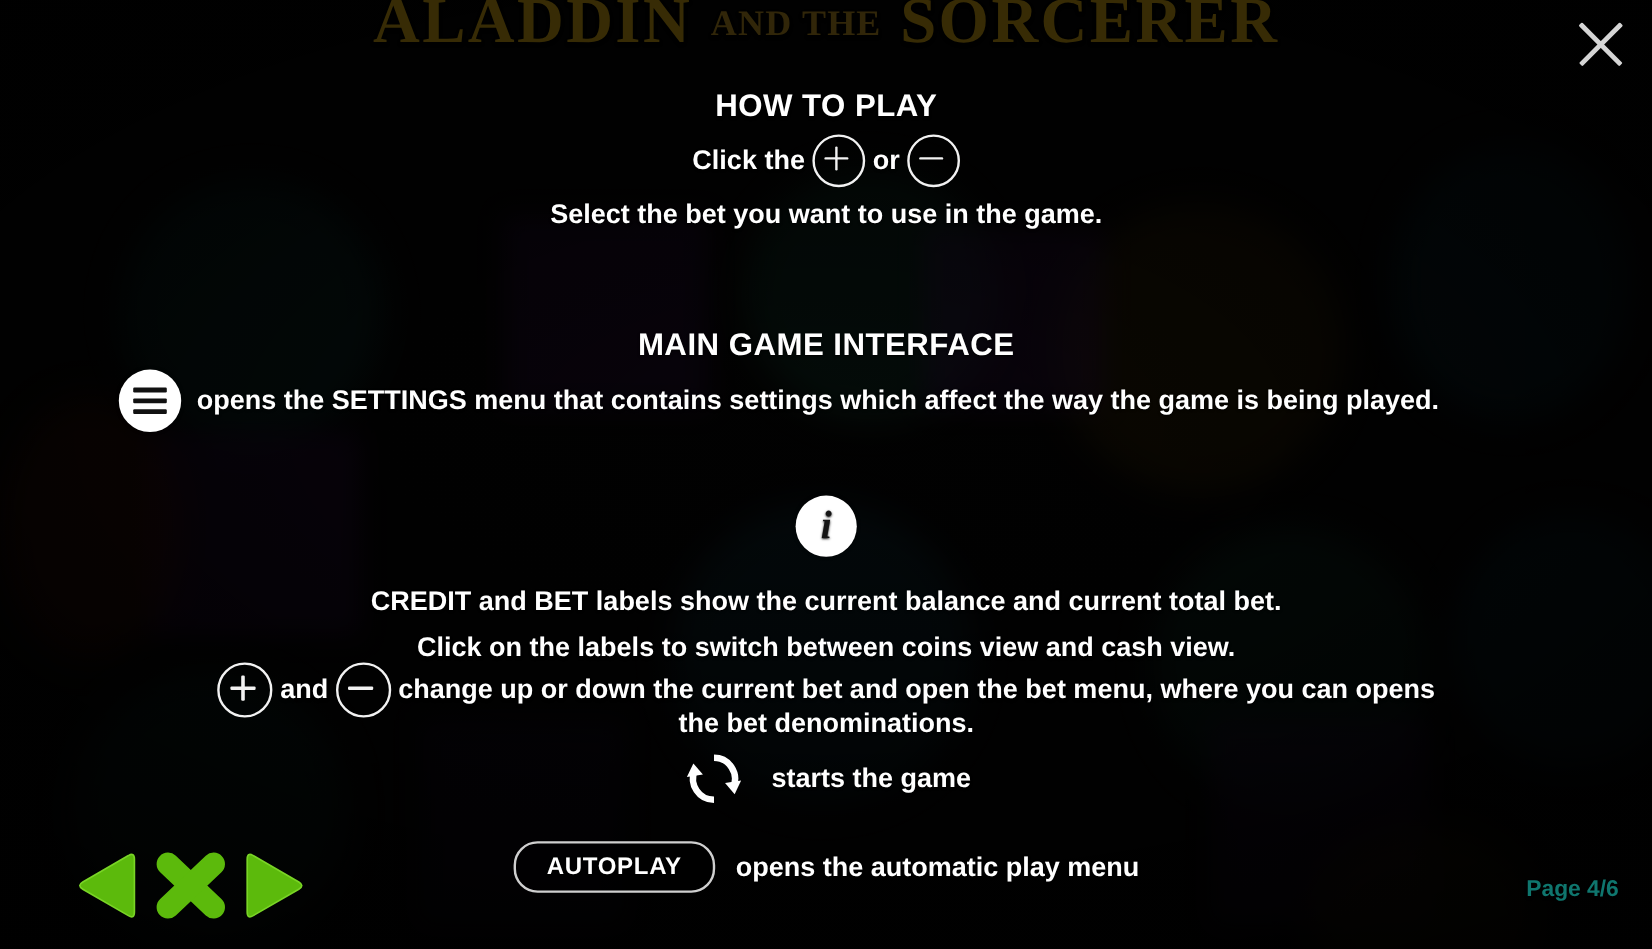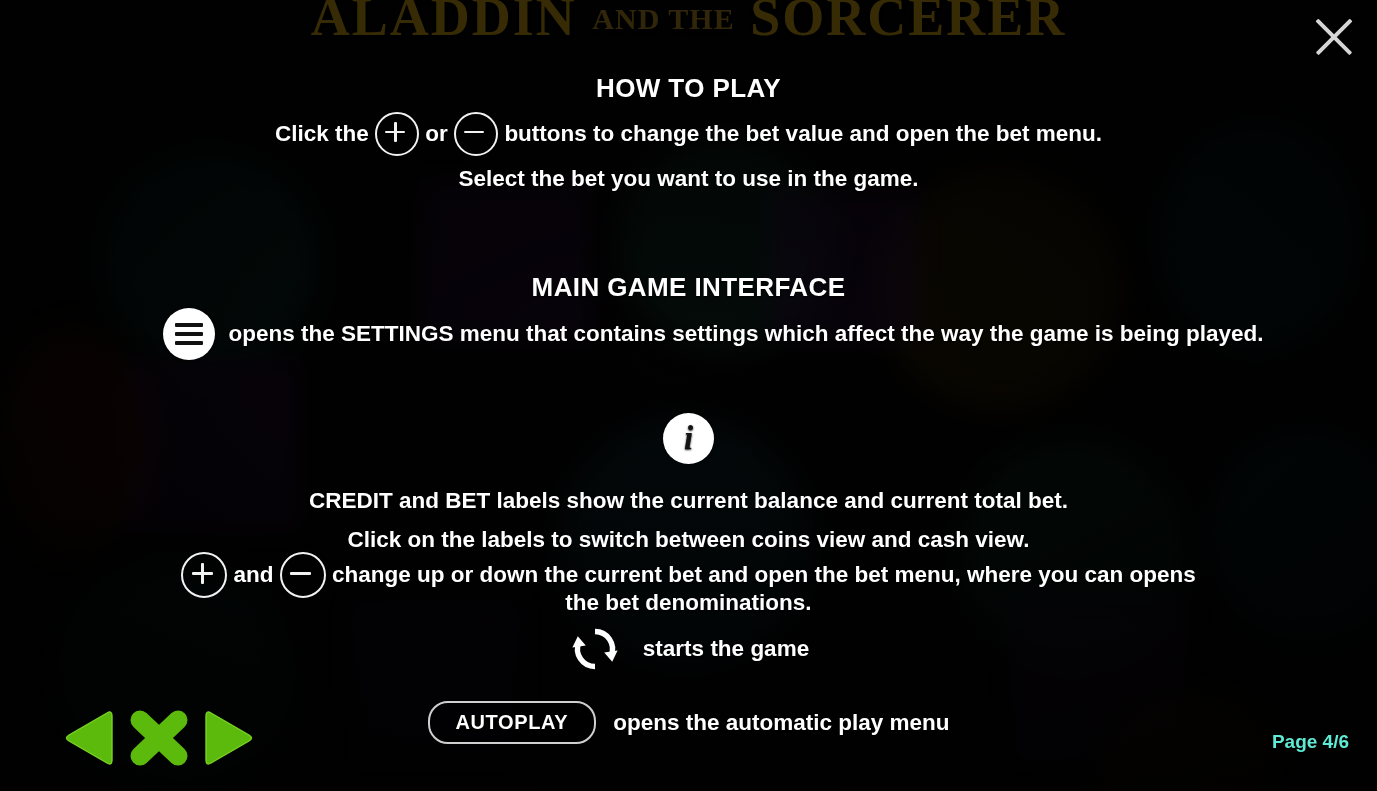--- a/index.html
+++ b/index.html
@@ -232,21 +232,21 @@
   #row-select      { position: absolute; top: 160px; left: 0; width: 100%; }
   #row-maingame    { position: absolute; top: 272px; left: 0; width: 100%; }
   #row-settings    { position: absolute; top: 308px; left: 0; width: 100%; }
   #row-info        { position: absolute; top: 413px; left: 0; width: 100%; }
   #row-credit      { position: absolute; top: 482px; left: 0; width: 100%; }
   #row-plusminus   { position: absolute; top: 552px; left: 0; width: 100%; }
   #row-denoms      { position: absolute; top: 584px; left: 0; width: 100%; }
   #row-spin        { position: absolute; top: 622px; left: 0; width: 100%; }
   #row-autoplay    { position: absolute; top: 701px; left: 0; width: 100%; }
 
-  #row-settings .line { justify-content: center; padding-left: 50px; gap: 13px; }
+  #row-settings .line { justify-content: flex-start; padding-left: 99px; gap: 13px; }
   #row-info .line     { gap: 15px; }
   #row-plusminus .line{ gap: 0; }
   #row-spin .line     { gap: 21px; }
   #row-autoplay .line { gap: 17px; }
 
   
   #nav-controls {
     position: absolute;
     left: 56px;
     bottom: 18px;
@@ -255,21 +255,21 @@
     gap: 6px;
   }
   .nav-btn { cursor: pointer; flex: none; line-height: 0; }
 
   #page-indicator {
     position: absolute;
     right: 28px;
     bottom: 38px;
     font-weight: bold;
     font-size: 19px;
-    color: #5eead4;
+    color: #0f766e;
     text-shadow: 0 1px 2px rgba(0,0,0,0.95);
   }
 </style>
 </head>
 <body>
 
 <div id="screen">
 
   <div id="bg-art">
     <div class="bgshape" style="left:100px;  top:150px;  width:220px; height:220px; background:#0d3a37;"></div>
@@ -309,21 +309,20 @@
       <div class="line">
         <span class="txt">Click the </span>
         <span class="circ sz40">
           <span class="bar-h"></span>
             <span class="bar-v"></span>
         </span>
         <span class="txt"> or </span>
         <span class="circ sz40">
           <span class="bar-h"></span>
         </span>
-        <span class="txt"> buttons to change the bet value and open the bet menu.</span>
       </div>
     </div>
 
     <div id="row-select">
       <div class="para">Select the bet you want to use in the game.</div>
     </div>
 
     <div id="row-maingame">
       <div class="heading">MAIN GAME INTERFACE</div>
     </div>

